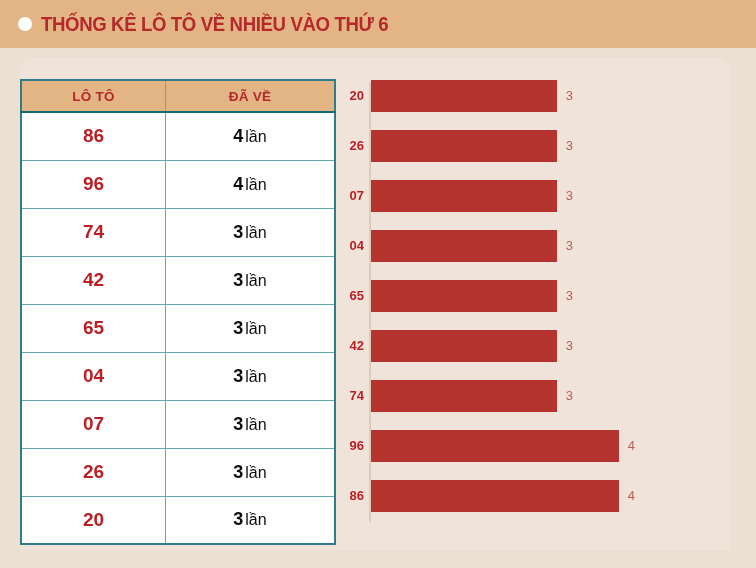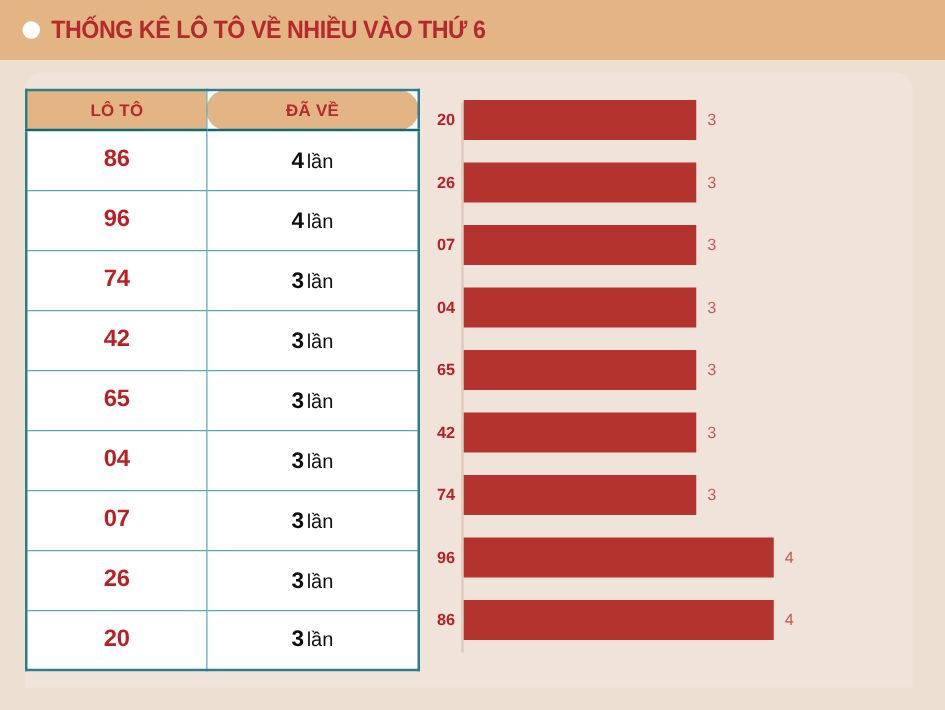--- a/index.html
+++ b/index.html
@@ -56,21 +56,21 @@
     height: 492px;
     background: #f0e4da;
     border-top-left-radius: 14px;
     border-top-right-radius: 14px;
   }
 
   
   #stats-table {
     position: absolute;
     left: 20px;
-    top: 71px;
+    top: 79px;
     width: 316px;
     border-collapse: collapse;
     background: #ffffff;
     border: 2px solid #2d7d8a;
   }
 
   #stats-table th,
   #stats-table td {
     border: 1px solid #5fa8b3;
     text-align: center;
@@ -95,21 +95,20 @@
     width: 127px;
     color: #bb1f24;
     font-size: 19px;
     font-weight: bold;
   }
 
   .col-count {
     width: 149px;
     color: #0d0d0d;
     font-size: 17px;
-    border-radius: 16px;
   }
 
   .col-count .count-num {
     font-weight: bold;
     font-size: 18px;
   }
 
   .col-count .count-unit {
     font-weight: normal;
     font-size: 16px;

